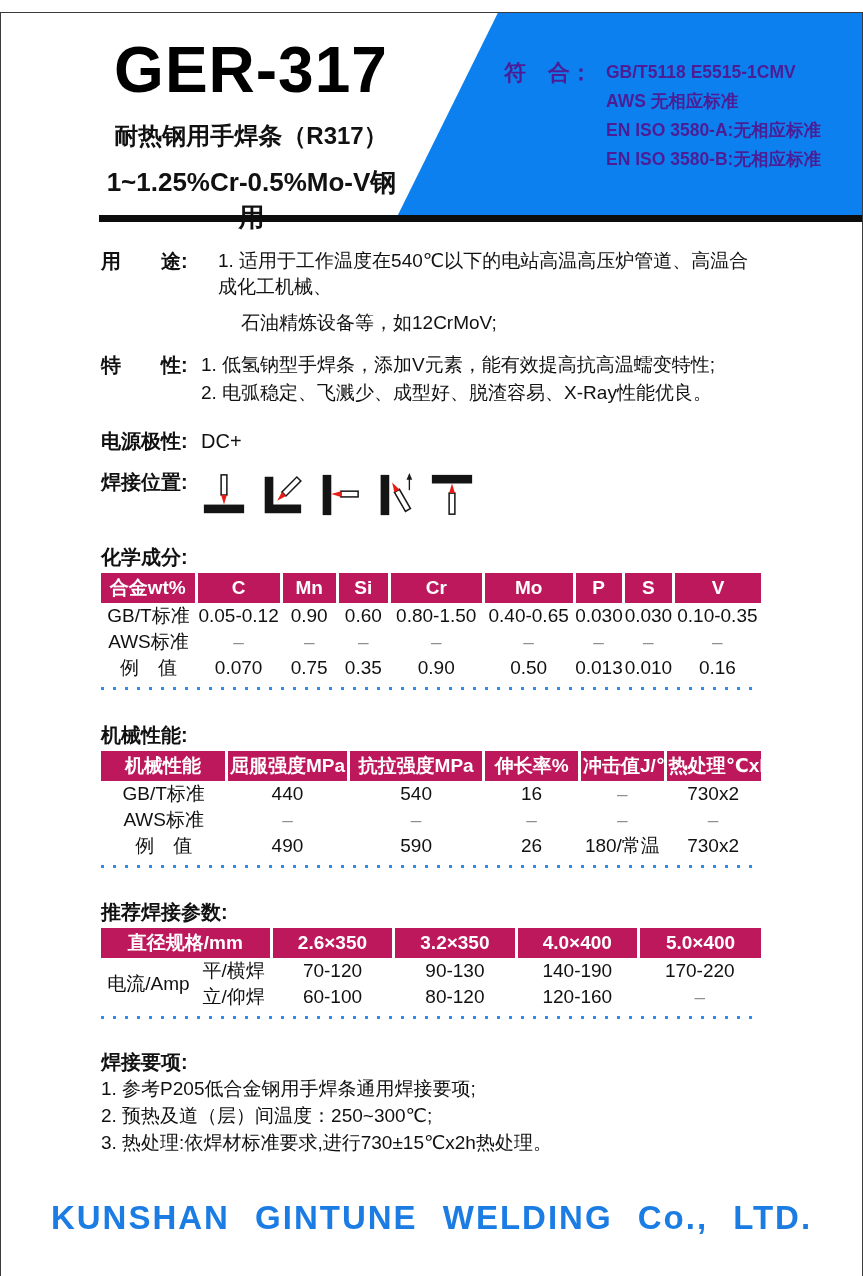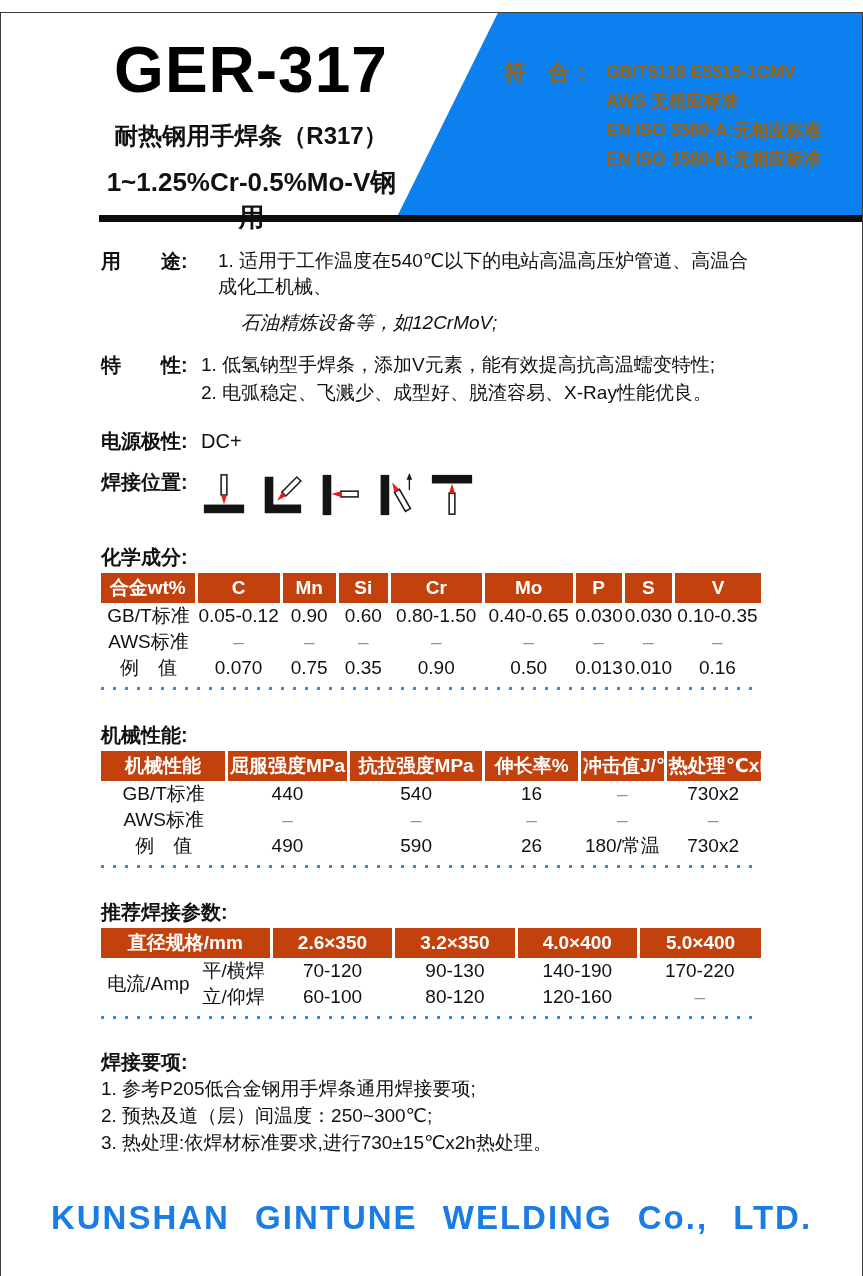--- a/index.html
+++ b/index.html
@@ -23,52 +23,52 @@
     font-size:64px; font-weight:700; letter-spacing:1px; color:#000;
   }
   .pname {
     position:absolute; left:100px; top:107px; width:300px; text-align:center;
     font-size:24px; font-weight:700;
   }
   .pgrade {
     position:absolute; left:98px; top:152px; width:305px; text-align:center;
     font-size:26px; font-weight:700;
   }
-  .compliance { position:absolute; left:503px; top:45px; display:flex; color:#a16207; }
+  .compliance { position:absolute; left:503px; top:45px; display:flex; color:#4c1d95; }
   .compliance-label { font-size:22px; font-weight:700; line-height:30px; margin-right:14px; white-space:nowrap; }
   .standards div { font-size:17.5px; font-weight:700; line-height:29px; white-space:nowrap; }
 
   
   .content { padding:0 103px 0 100px; }
   .sec { display:flex; }
   .sec-label { width:100px; flex:0 0 100px; font-size:20px; font-weight:700; white-space:nowrap; }
   .sec-body { flex:1; font-size:19px; line-height:26px; }
   .sec-usage { margin-top:26px;gap:17px; }
-  .sec-usage .l2 { margin-top:10px; padding-left:23px;font-style:italic; }
+  .sec-usage .l2 { margin-top:10px; padding-left:23px; }
   .sec-features { margin-top:16px; }
   .sec-features .l2 { margin-top:2px; }
   .sec-polarity { margin-top:22px; }
   .sec-polarity .sec-body { font-size:20px; }
   .sec-positions { margin-top:14px; align-items:flex-start; }
   .icons-row { display:flex; gap:11px; align-items:center; }
   .posicon { width:46px; height:52px; display:block; }
   .plate { fill:#141414; }
   .rod { fill:#ffffff; stroke:#1a1a1a; stroke-width:1.6; }
   .tip { fill:#e81c14; }
   .arrow-line { stroke:#1a1a1a; stroke-width:1.4; fill:none; }
   .arrow-head { fill:#1a1a1a; }
 
   .sec-title { font-size:20px; font-weight:700; line-height:26px; }
   .t-chem  { margin-top:23px; }
   .t-mech  { margin-top:32px; }
   .t-param { margin-top:31px; }
 
   table.tbl { width:660px; border-collapse:collapse; table-layout:fixed; margin-top:3px; }
   .tbl th {
-    background:#c2410c; color:#fff; font-size:19px; font-weight:700;
+    background:#be185d; color:#fff; font-size:19px; font-weight:700;
     height:30px; padding:0 2px; text-align:center;
     border-left:3px solid #ffffff; overflow:hidden; white-space:nowrap;
   }
   .tbl th:first-child { border-left:none; }
   .tbl td { font-size:19px; height:25px; padding:0 1px; text-align:center; white-space:nowrap; }
   .muted { color:#8f8f8f; }
   .params-tbl td { height:25px; }
   .dotted {
     width:660px; height:3px; margin-top:6px;
     background-image:repeating-linear-gradient(to right,#2e8bef 0 3px,transparent 3px 12px);

